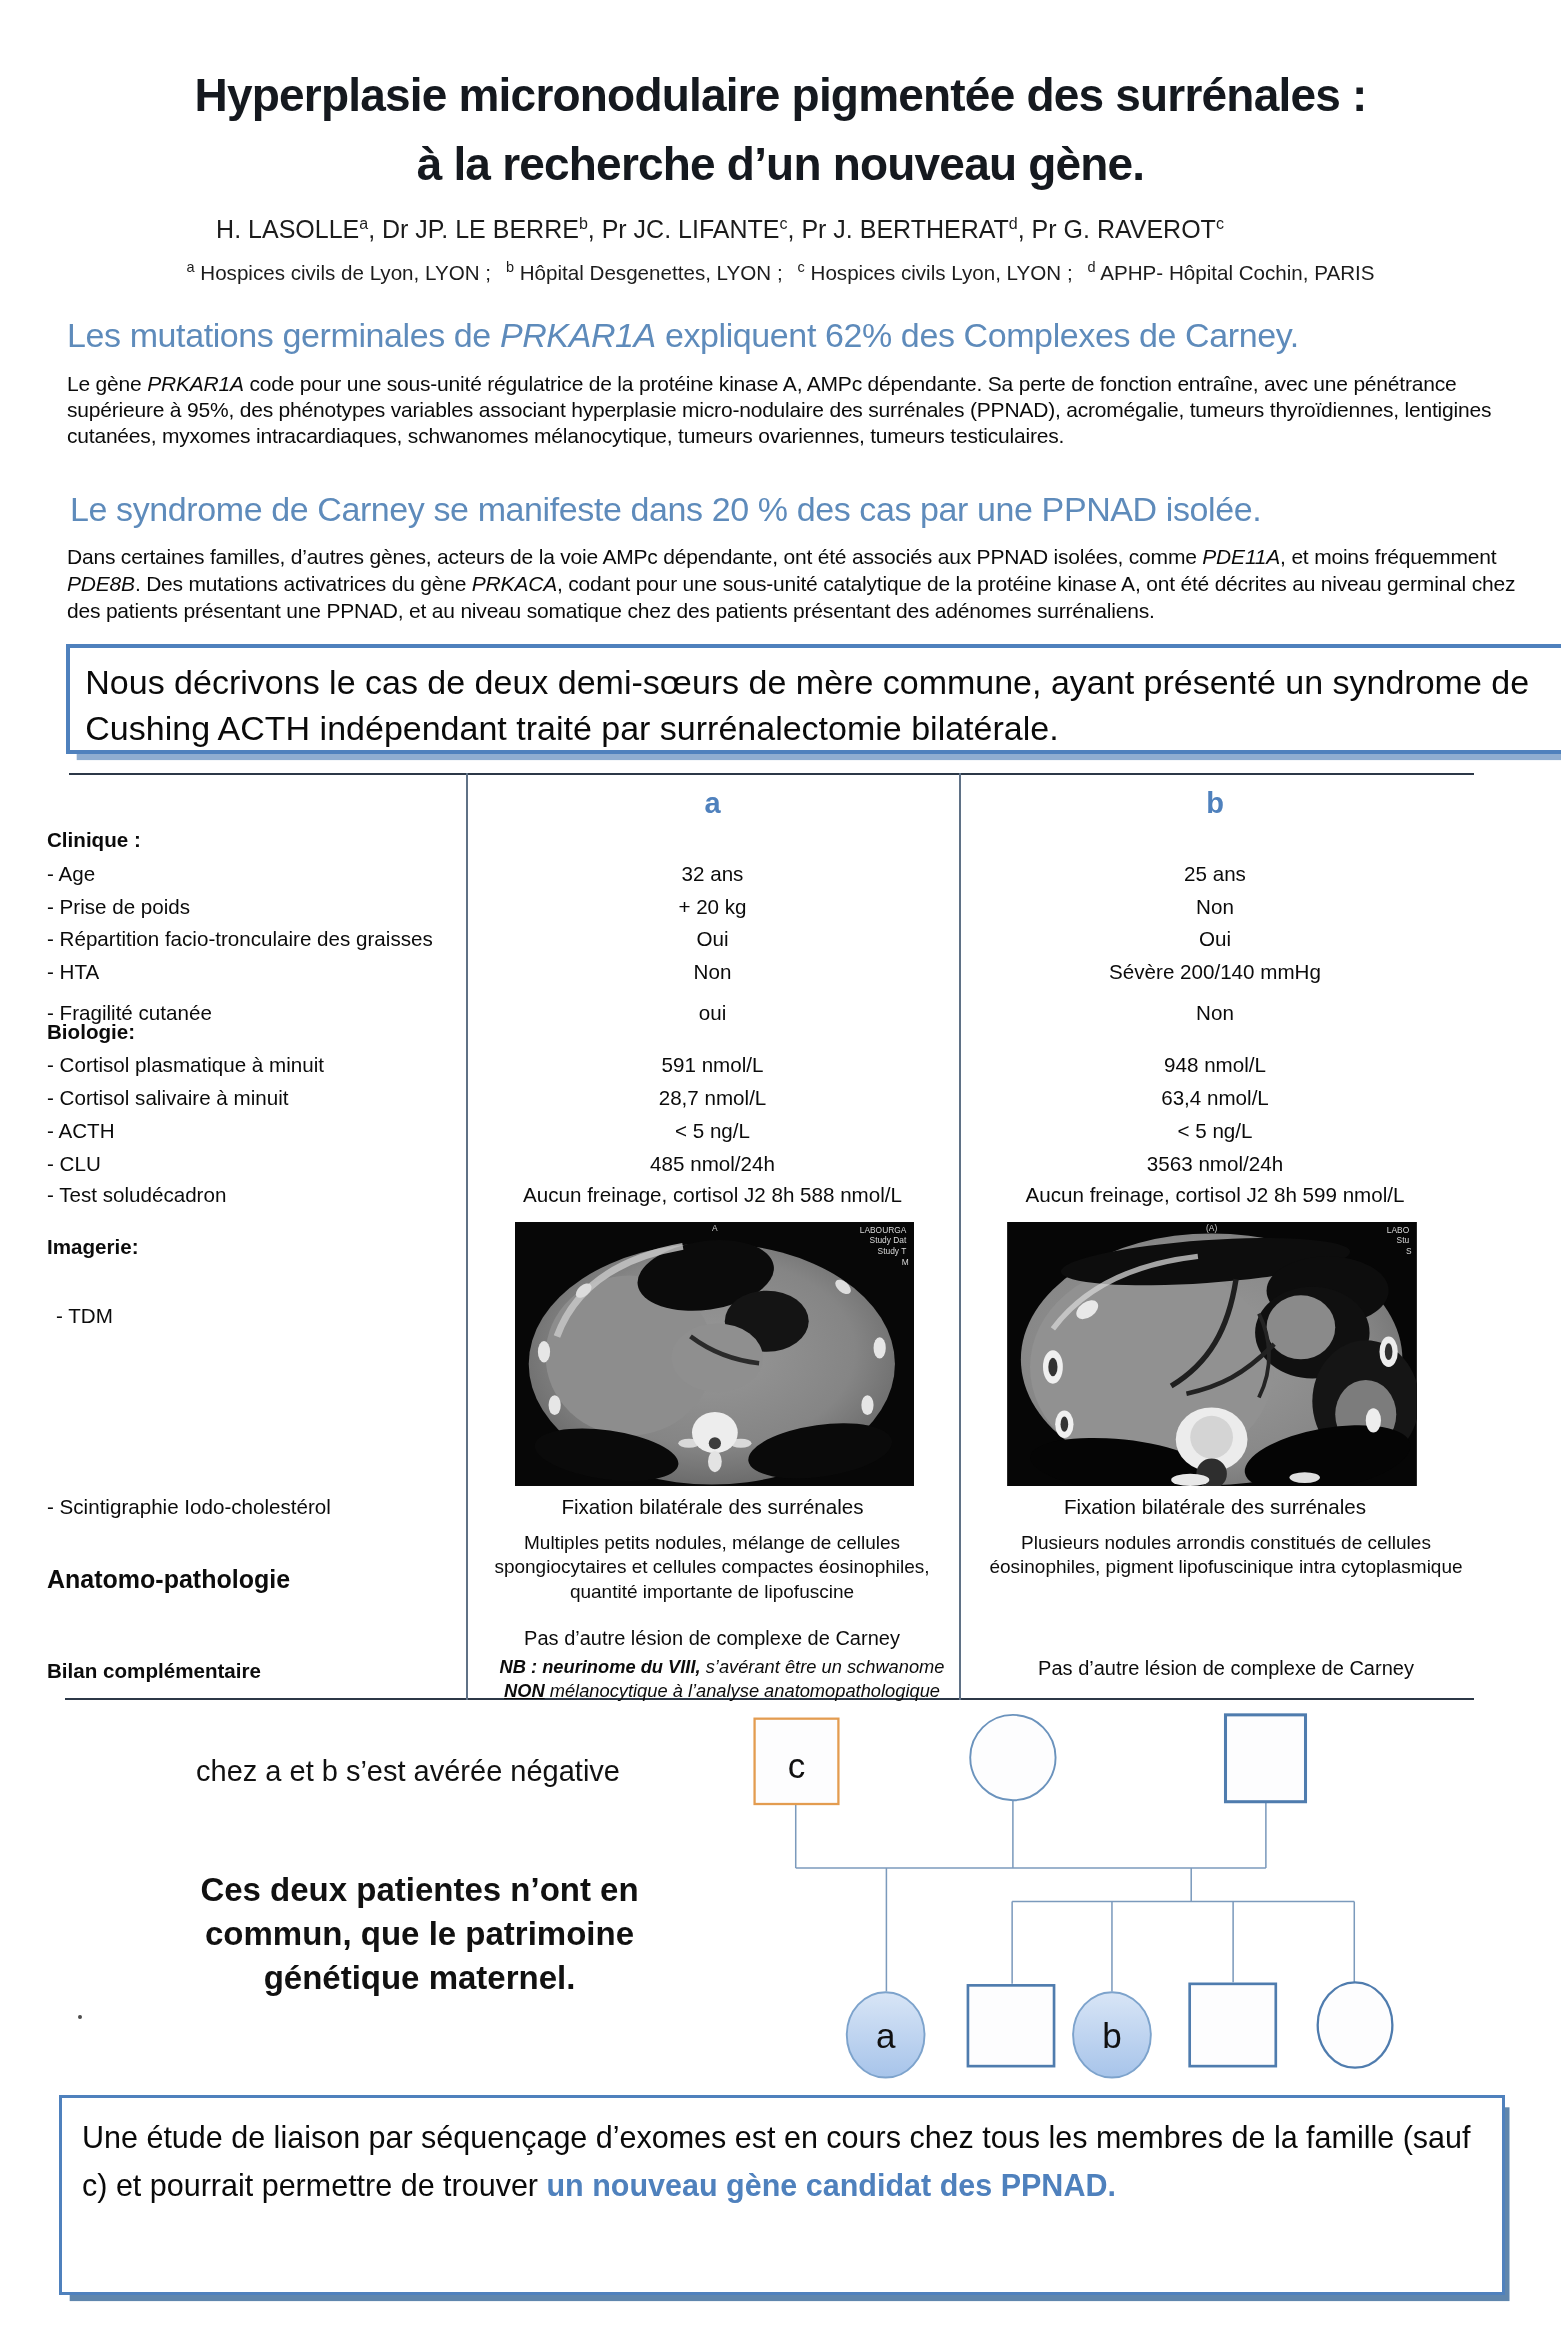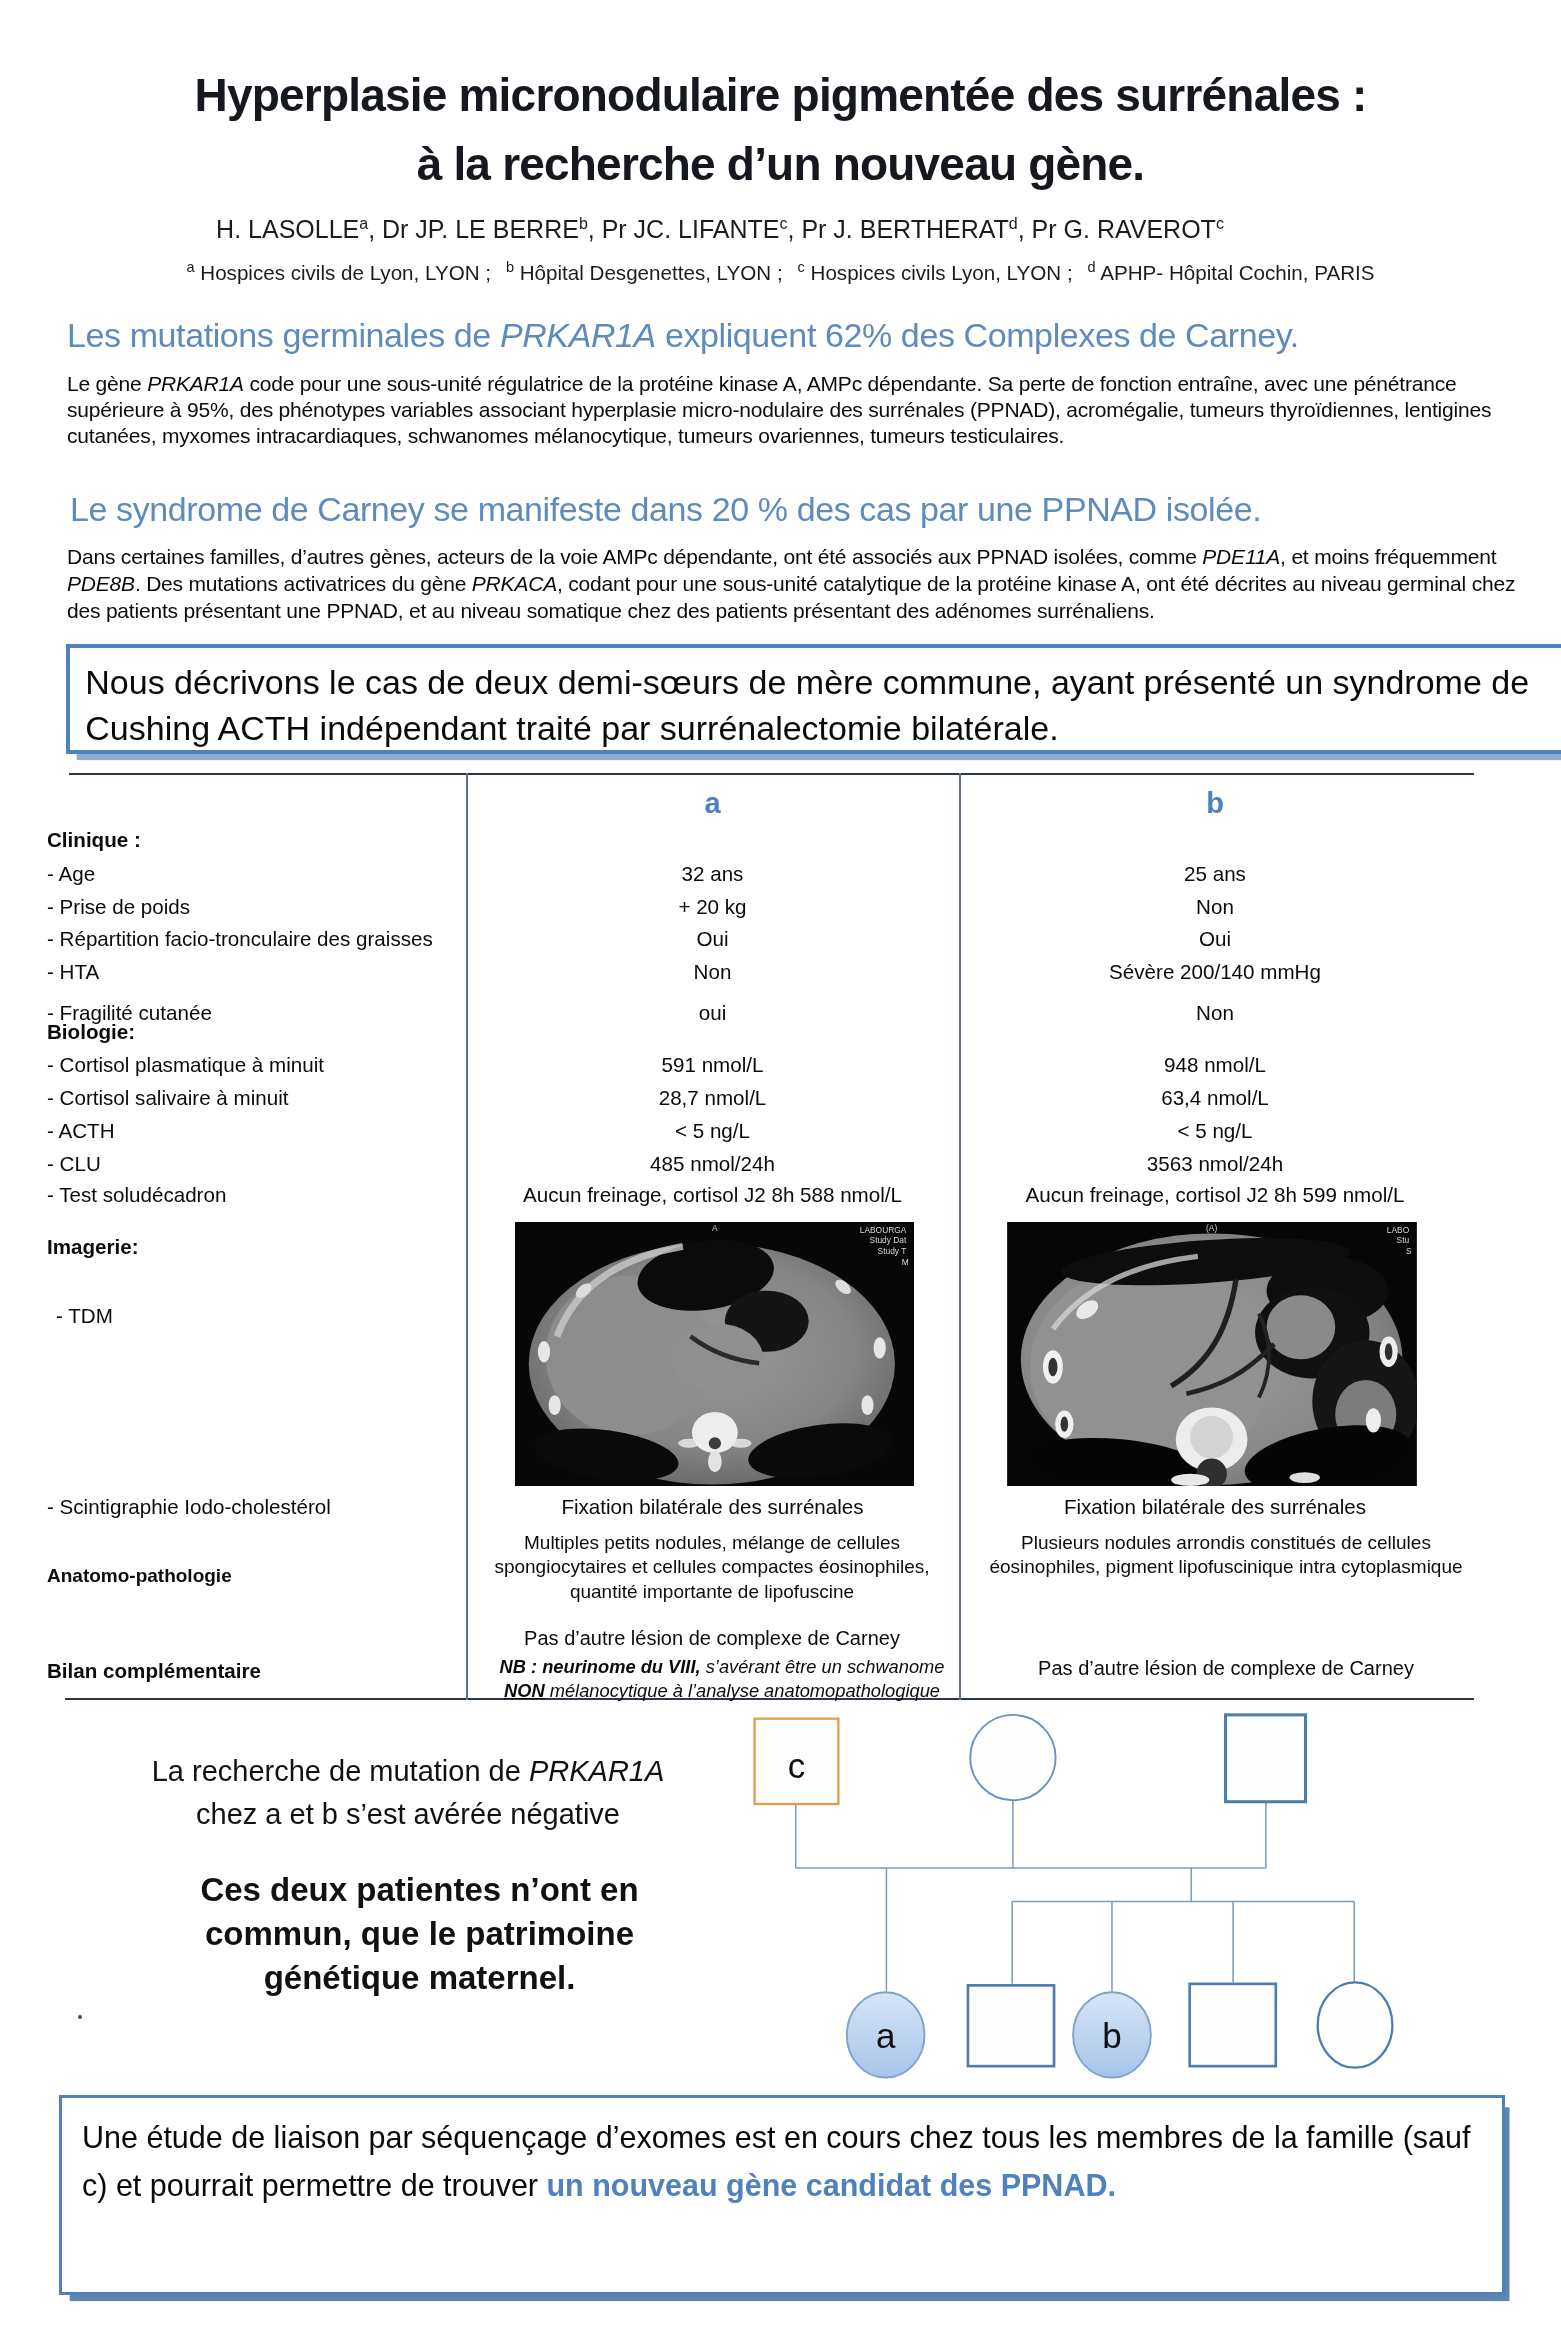--- a/index.html
+++ b/index.html
@@ -245,33 +245,32 @@
       </text>
     </svg>
   </div>
 
   <div class="trow" style="top:1495px;">
     <div class="lab">- Scintigraphie Iodo-cholestérol</div>
     <div class="ca">Fixation bilatérale des surrénales</div>
     <div class="cb">Fixation bilatérale des surrénales</div>
   </div>
 
-  <div class="abs bold" style="left:47px;top:1565px;font-size:19px;">Anatomo-pathologie</div>
+  <div class="abs bold" style="left:47px;top:1565px;font-size:25px;">Anatomo-pathologie</div>
   <div class="cellblock" style="left:483px;top:1531px;width:458px;">Multiples petits nodules, mélange de cellules spongiocytaires et cellules compactes éosinophiles, quantité importante de lipofuscine</div>
   <div class="cellblock" style="left:979px;top:1531px;width:494px;">Plusieurs nodules arrondis constitués de cellules éosinophiles, pigment lipofuscinique intra cytoplasmique</div>
 
   <div class="cellblock" style="left:483px;top:1626px;width:458px;font-size:20px;">Pas d’autre lésion de complexe de Carney</div>
   <div class="abs bold" style="left:47px;top:1659px;font-size:20.6px;">Bilan complémentaire</div>
   <div class="cellblock nb" style="left:493px;top:1655px;width:458px;">
     <span class="nbb">NB : neurinome  du VIII, </span><span>s’avérant être un schwanome </span><span class="nbu">NON</span><span> mélanocytique à l’analyse anatomopathologique</span>
   </div>
   <div class="cellblock" style="left:979px;top:1656px;width:494px;font-size:20px;">Pas d’autre lésion de complexe de Carney</div>
 
   <div class="abs gen-note">
-    <div><span>La recherche de mutation de </span><span class="ital">PRKAR1A</span></div>
     <div>chez a et b s’est avérée négative</div>
   </div>
   <div class="abs concl">
     <div>Ces deux patientes n’ont en</div>
     <div>commun, que le patrimoine</div>
     <div>génétique maternel.</div>
   </div>
   <div class="abs stray-dot"></div>
 
   <div class="abs" style="left:724px;top:1708px;">

